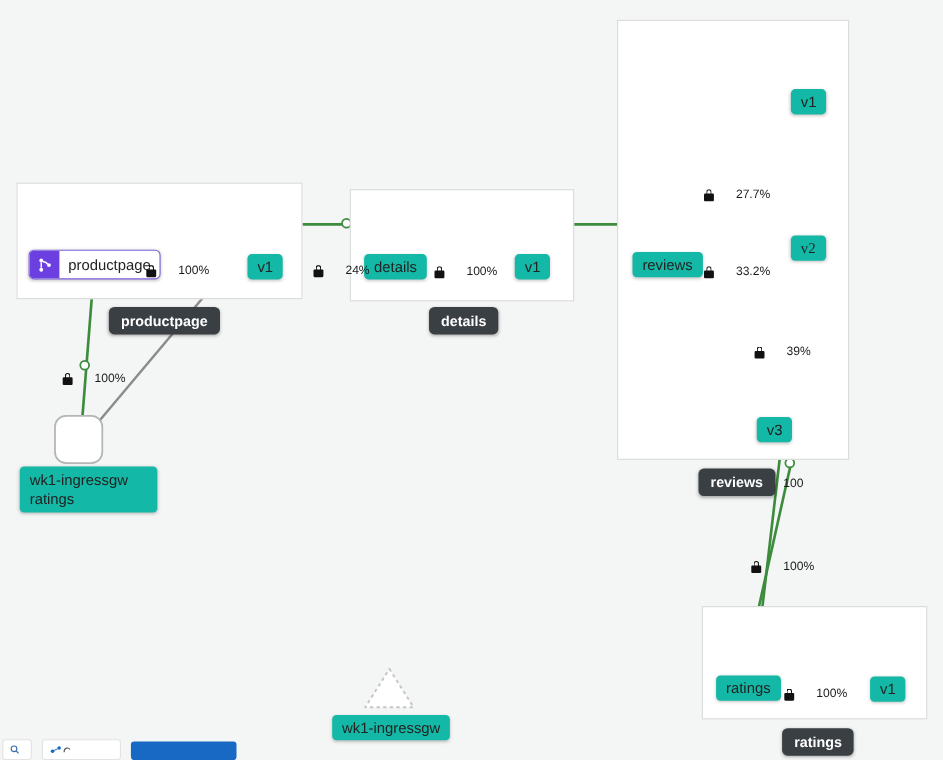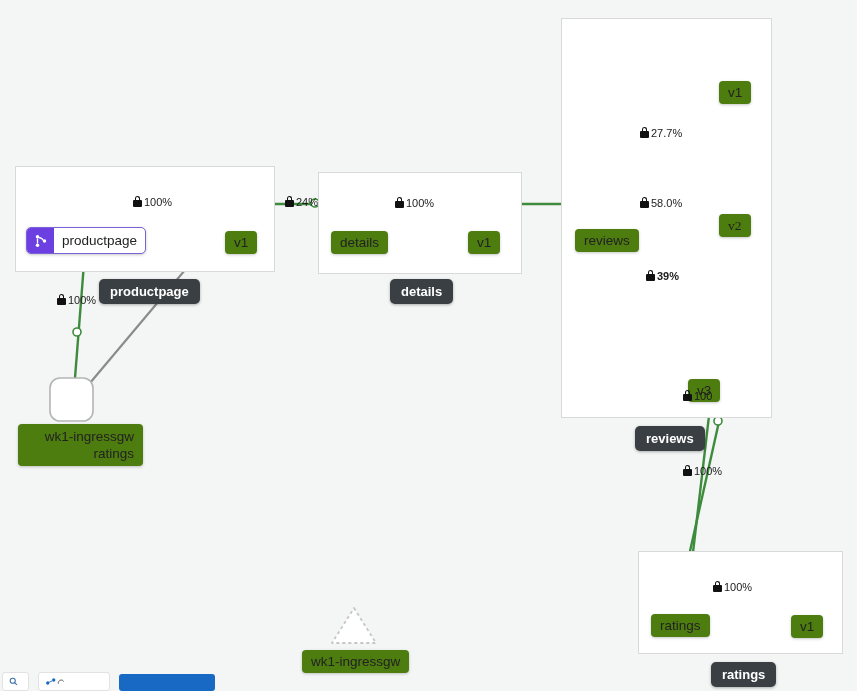--- a/index.html
+++ b/index.html
@@ -12,51 +12,52 @@
   }
   #graph{position:absolute;inset:0;width:857px;height:691px;}
   .cluster-box{
     position:absolute;
     background:#ffffff;
     border:1px solid #d9d9d9;
     box-sizing:border-box;
   }
   .node-label{
     position:absolute;
-    background:#4d7c0f;
+    background:#14b8a6;
     border-radius:4px;
     box-shadow:0 1px 3px rgba(0,0,0,.22);
     color:#222;
     font-size:13.5px;
     line-height:15px;
     padding:4px 9px;
     white-space:nowrap;
-    text-align:right;
+    text-align:left;
   }
   .node-label.two-line{white-space:normal;line-height:17px;}
   .tooltip{
     position:absolute;
     background:#3a3f44;
     color:#ffffff;
     font-size:13px;
     font-weight:bold;
     border-radius:5px;
     padding:5px 11px;
     white-space:nowrap;
     box-shadow:0 1px 3px rgba(0,0,0,.3);
   }
   .edge-label{
     position:absolute;
     font-size:11px;
     color:#1b1b1b;
     white-space:nowrap;
     display:flex;
-    align-items:flex-start;
-    gap:2px;
+    align-items:flex-end;
+    gap:20px;
     line-height:12px;
+    margin-top:44px;
   }
   .lock{display:inline-block;width:9px;height:11px;position:relative;}
   .lock .shackle{
     position:absolute;left:2px;top:0;width:5px;height:5px;
     border:1.4px solid #111;border-bottom:none;
     border-radius:3px 3px 0 0;box-sizing:border-box;
   }
   .lock .body{
     position:absolute;left:0;top:4px;width:9px;height:7px;
     background:#111;border-radius:1px;
@@ -292,24 +293,24 @@
       <i class="body"></i>
     </span>
   <span>27.7%</span>
 </div>
 
 <div class="edge-label" style="left:640px;top:197px;">
   <span class="lock">
       <i class="shackle"></i>
       <i class="body"></i>
     </span>
-  <span>58.0%</span>
-</div>
-
-<div class="edge-label" style="left:646px;top:270px;font-weight:bold;">
+  <span>33.2%</span>
+</div>
+
+<div class="edge-label" style="left:686px;top:270px;">
   <span class="lock">
       <i class="shackle"></i>
       <i class="body"></i>
     </span>
   <span>39%</span>
 </div>
 
 <div class="edge-label" style="left:683px;top:390px;">
   <span class="lock">
       <i class="shackle"></i>

